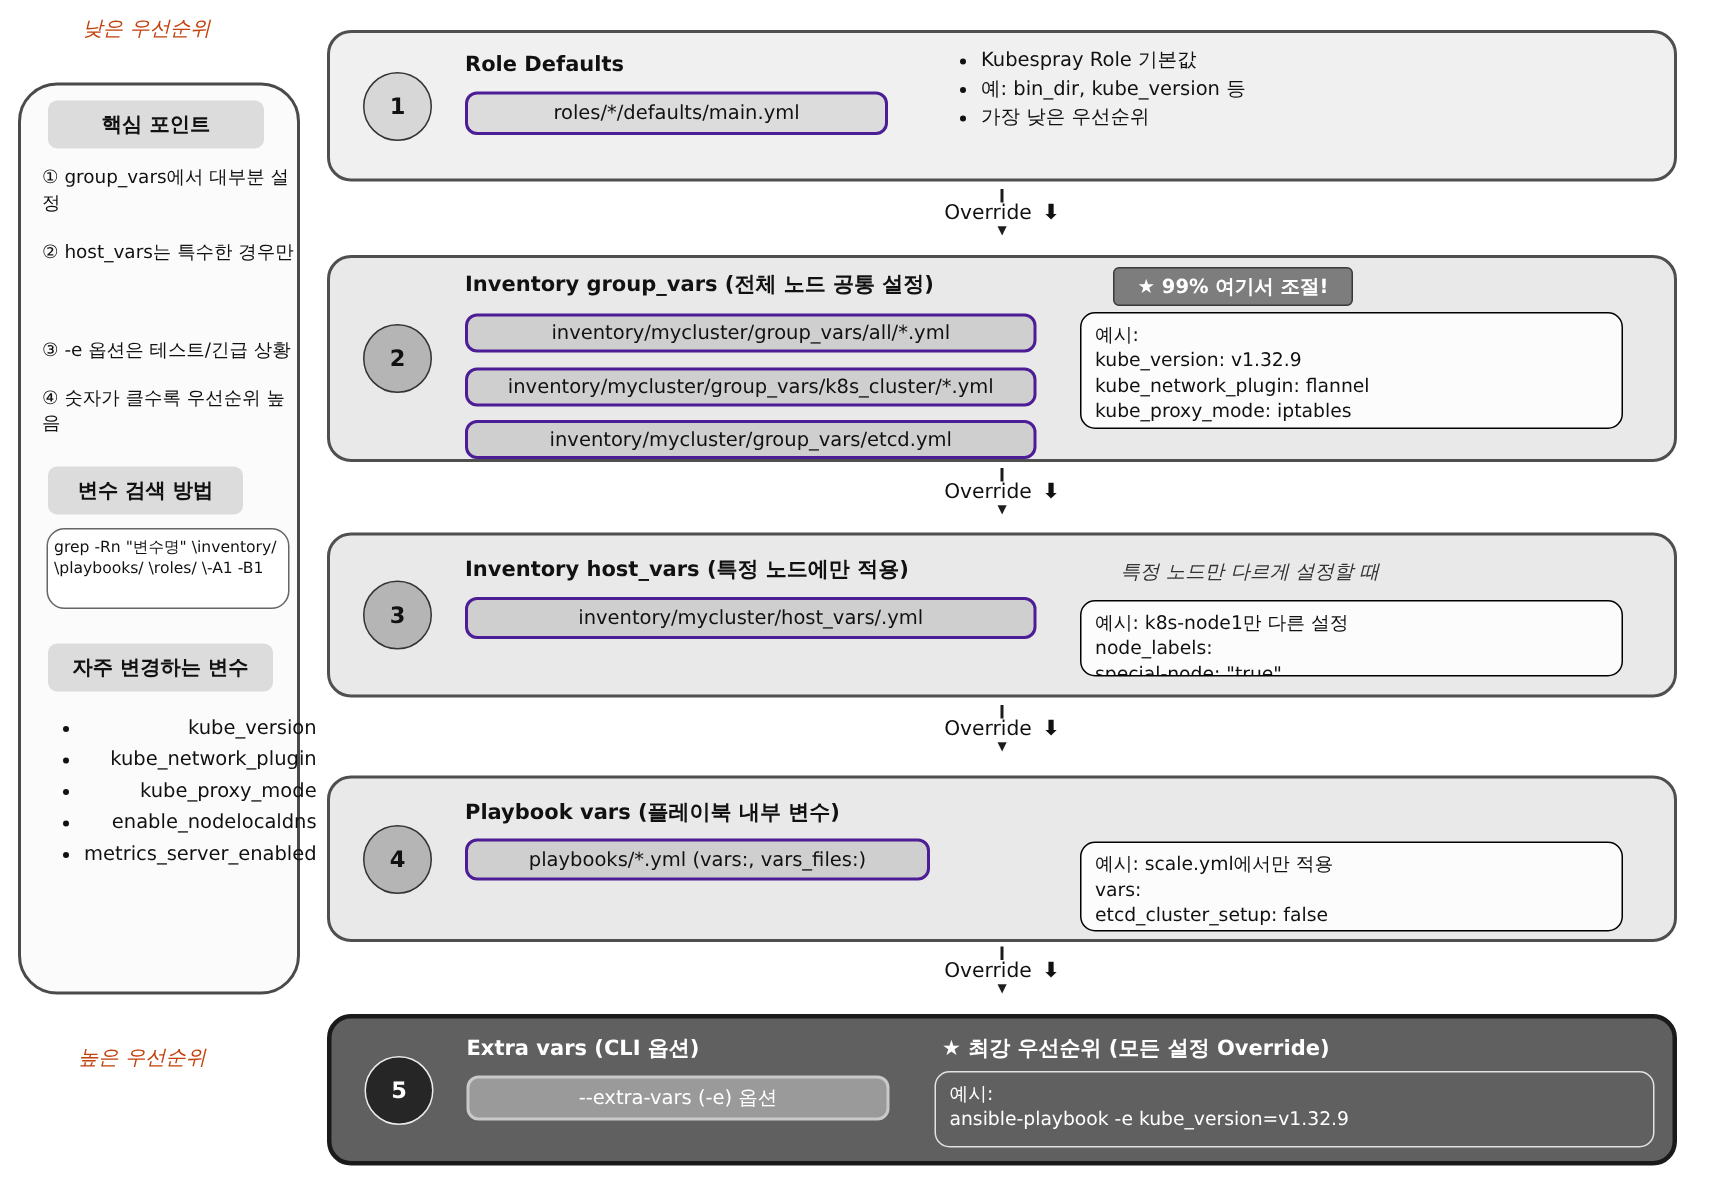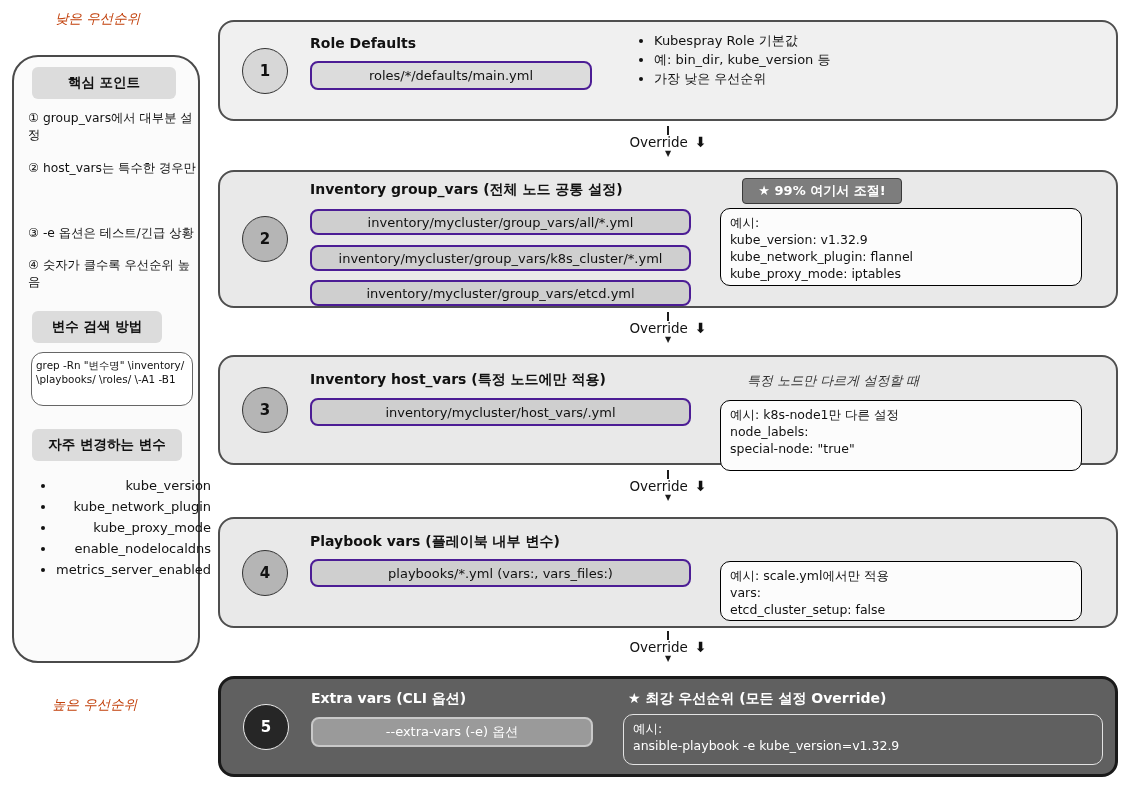--- a/index.html
+++ b/index.html
@@ -64,21 +64,21 @@
 
   .pathbox {
     position: absolute; left: 90px; background: #cfcfcf; border: 2px solid #4c1d95;
     border-radius: 8px; font-size: 13px;
     display: flex; align-items: center; justify-content: center;
   }
   .lv1 .pathbox { top: 39px; width: 282px; height: 29px; background: #dcdcdc; }
   .lv2 .pathbox { width: 381px; height: 26px; }
   .lv2 .pathbox.p0 { top: 37px; } .lv2 .pathbox.p1 { top: 73px; } .lv2 .pathbox.p2 { top: 108px; }
   .lv3 .pathbox { top: 41px; width: 381px; height: 28px; }
-  .lv4 .pathbox { top: 40px; width: 381px; height: 28px; }
+  .lv4 .pathbox { top: 40px; width: 310px; height: 28px; }
   .lv5 .pathbox { top: 38px; width: 282px; height: 30px;
     background: #9a9a9a; border-color: #c9c9c9; color: #fff; text-align: center; }
 
   .notes { position: absolute; left: 418px; top: 9px; margin: 0; padding-left: 16px;
     font-size: 13px; line-height: 19px; }
 
   .badge-dark {
     position: absolute; left: 522px; top: 6px; width: 160px;
     background: #7d7d7d; color: #fff; border: 1px solid #3a3a3a; border-radius: 4px;
     font-weight: bold; font-size: 13px; padding: 3px 0; text-align: center;
@@ -86,21 +86,21 @@
   .italic-note { position: absolute; left: 527px; top: 15px;
     font-style: italic; font-size: 13px; color: #333; }
   .lv5-right-title { position: absolute; left: 407px; top: 11px;
     font-weight: bold; font-size: 14px; }
 
   .example {
     position: absolute; background: #fcfcfc; border: 1px solid #000000; border-radius: 10px;
     font-size: 12.5px; line-height: 17px; padding: 5px 9px; overflow: hidden;
   }
   .lv2 .example { left: 500px; top: 36px; width: 362px; height: 78px; }
-  .lv3 .example { left: 500px; top: 43px; width: 362px; height: 71px; }
+  .lv3 .example { left: 500px; top: 43px; width: 362px; height: 51px; }
   .lv4 .example { left: 500px; top: 42px; width: 362px; height: 60px; }
   .lv5 .example { left: 402px; top: 35px; width: 480px; height: 51px;
     background: transparent; border-color: #e3e3e3; color: #fff; }
 
   
   .override { position: absolute; left: 218px; width: 900px;
     display: flex; flex-direction: column; align-items: center; }
   .ov1 { top: 126px; } .ov2 { top: 312px; } .ov3 { top: 470px; } .ov4 { top: 631px; }
   .ov-bar  { width: 2.5px; height: 9px; background: #1c1c1c; }
   .ov-text { font-size: 13.5px; color: #111; display: flex; gap: 7px; 

